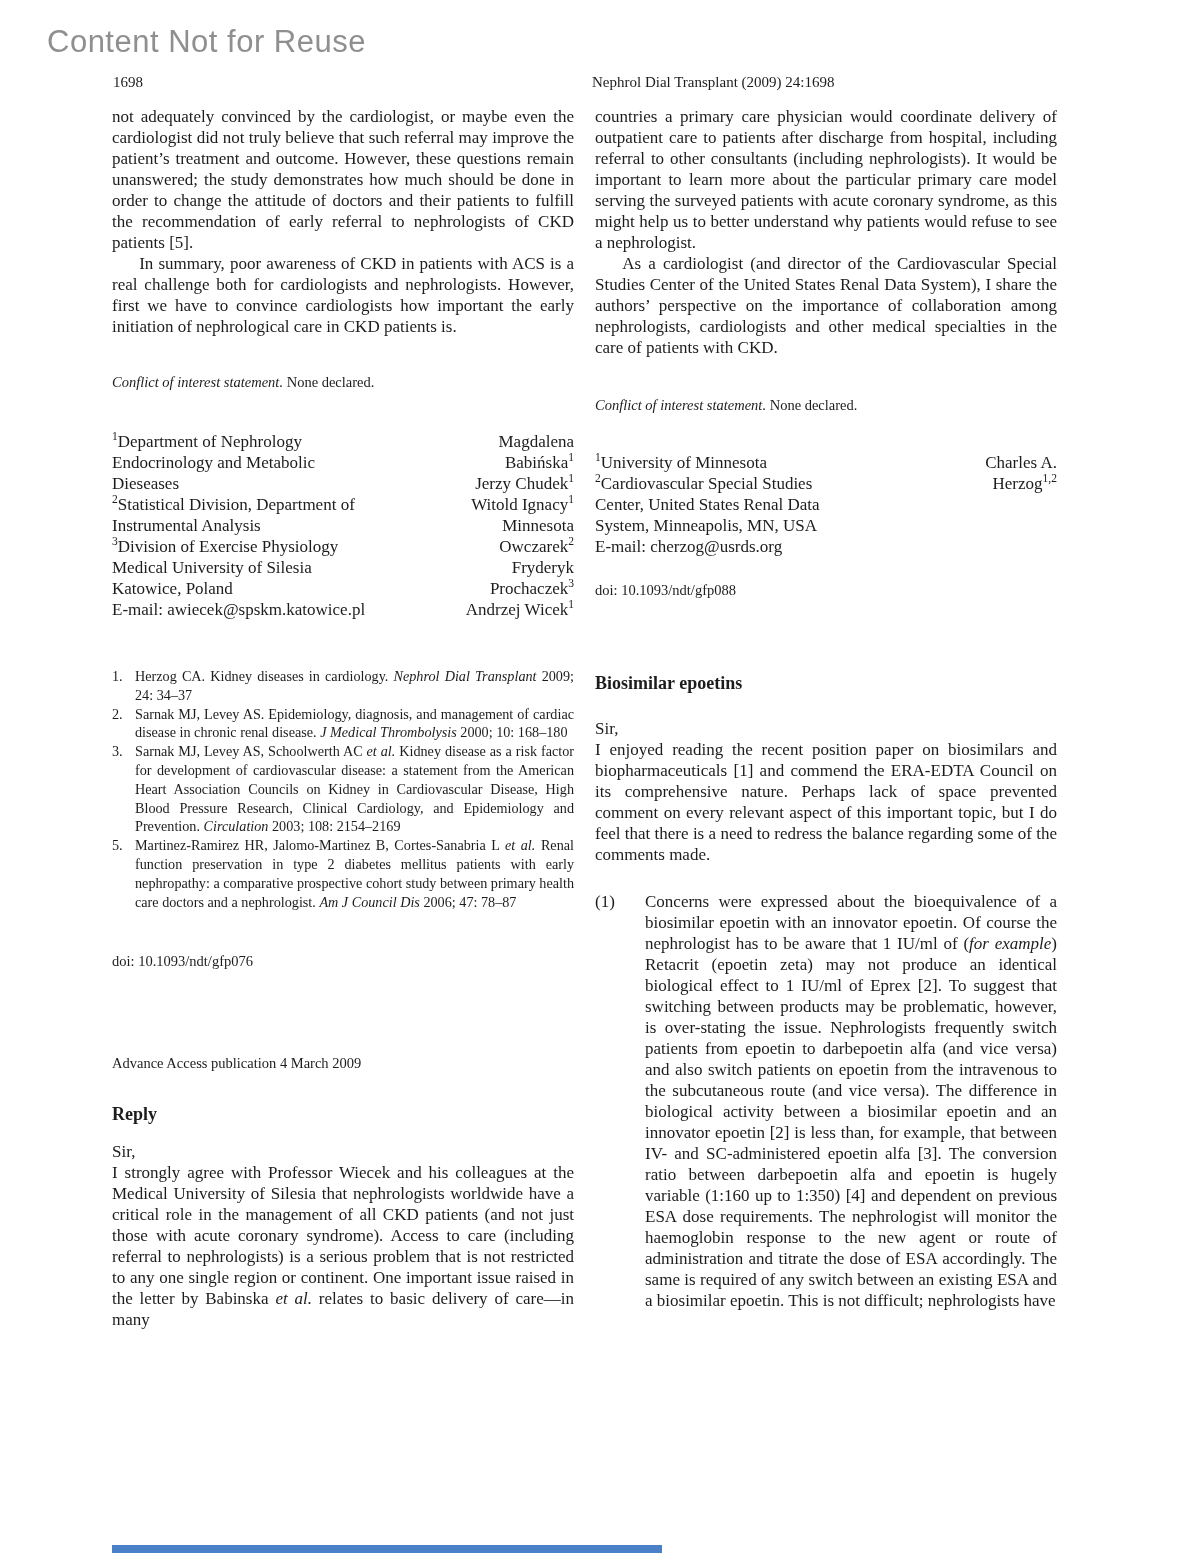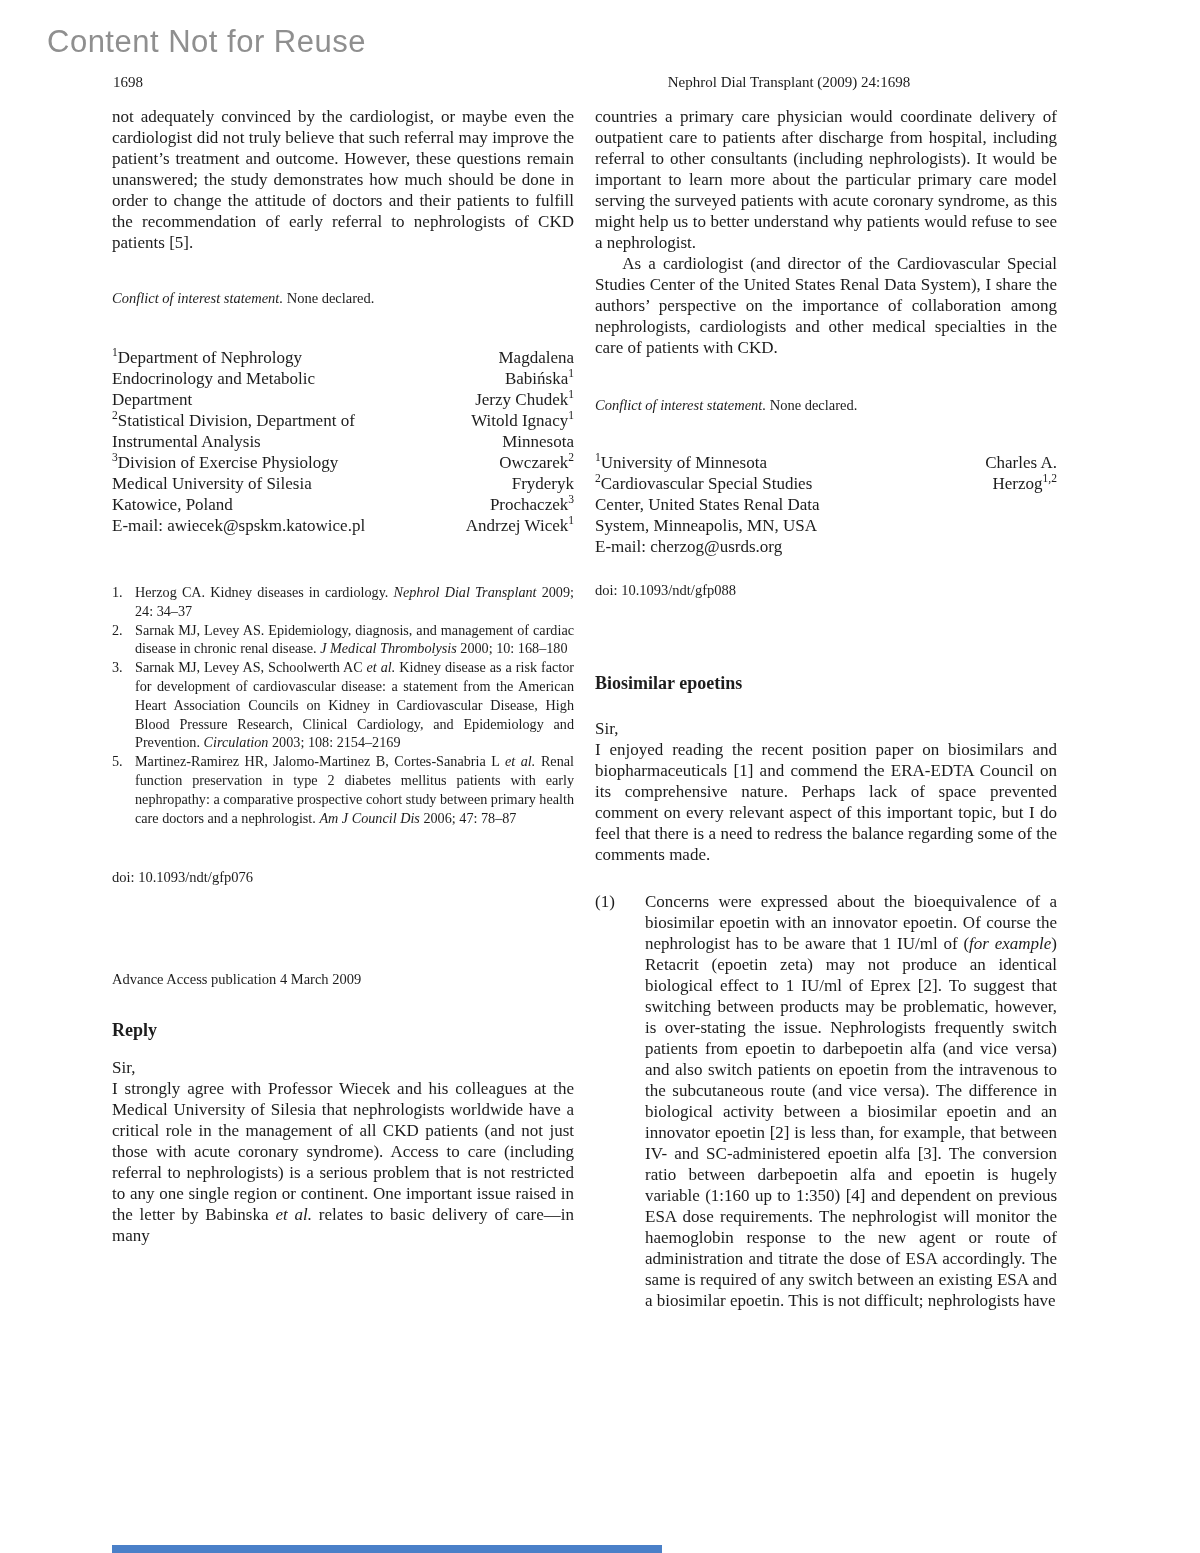--- a/index.html
+++ b/index.html
@@ -4,22 +4,22 @@
 <style>
   html,body{margin:0;padding:0;background:#ffffff;}
   .page{position:relative;width:1200px;height:1553px;background:#ffffff;
         font-family:"Liberation Serif",serif;color:#1c1c1c;overflow:hidden;margin-left:17px;}
 
   .watermark{position:absolute;left:30px;top:24px;
              font-family:"Liberation Sans",sans-serif;font-size:31px;
              color:#8f8f8f;letter-spacing:.5px;}
 
   .pg-num{position:absolute;left:96px;top:74px;font-size:15px;}
-  .run-head{position:absolute;left:541px;top:74px;width:462px;
-            text-align:center;font-size:15px;}
+  .run-head{position:absolute;left:575px;top:74px;width:462px;
+            text-align:left;font-size:15px;}
 
   .col{position:absolute;top:106px;width:462px;font-size:17px;line-height:21px;}
   .col-left{left:95px;}
   .col-right{left:578px;}
 
   p{margin:0;}
   .just{text-align:justify;}
   .indent{text-indent:1.6em;}
 
   .conflict{margin-top:36px;font-size:14.5px;line-height:19px;}
@@ -55,28 +55,29 @@
 <body>
 
 <div class="page">
 
   <div class="watermark">Content Not for Reuse</div>
   <div class="pg-num">1698</div>
   <div class="run-head">Nephrol Dial Transplant (2009) 24:1698</div>
 
   <div class="col col-left">
     <p class="just">not adequately convinced by the cardiologist, or maybe even the cardiologist did not truly believe that such referral may improve the patient’s treatment and outcome. However, these questions remain unanswered; the study demonstrates how much should be done in order to change the attitude of doctors and their patients to fulfill the recommendation of early referral to nephrologists of CKD patients [5].</p>
+    <p class="just indent">In summary, poor awareness of CKD in patients with ACS is a real challenge both for cardiologists and nephrologists. However, first we have to convince cardiologists how important the early initiation of nephrological care in CKD patients is.</p>
 
     <p class="conflict"><i>Conflict of interest statement.</i> None declared.</p>
 
     <div class="affil">
       <div class="a-left">
         <div><sup>1</sup>Department of Nephrology</div>
         <div>Endocrinology and Metabolic</div>
-        <div>Department</div>
+        <div>Dieseases</div>
         <div><sup>2</sup>Statistical Division, Department of</div>
         <div>Instrumental Analysis</div>
         <div><sup>3</sup>Division of Exercise Physiology</div>
         <div>Medical University of Silesia</div>
         <div>Katowice, Poland</div>
         <div>E-mail: awiecek@spskm.katowice.pl</div>
       </div>
       <div class="a-right">
         <div>Magdalena</div>
         <div>Babińska<sup>1</sup></div>

